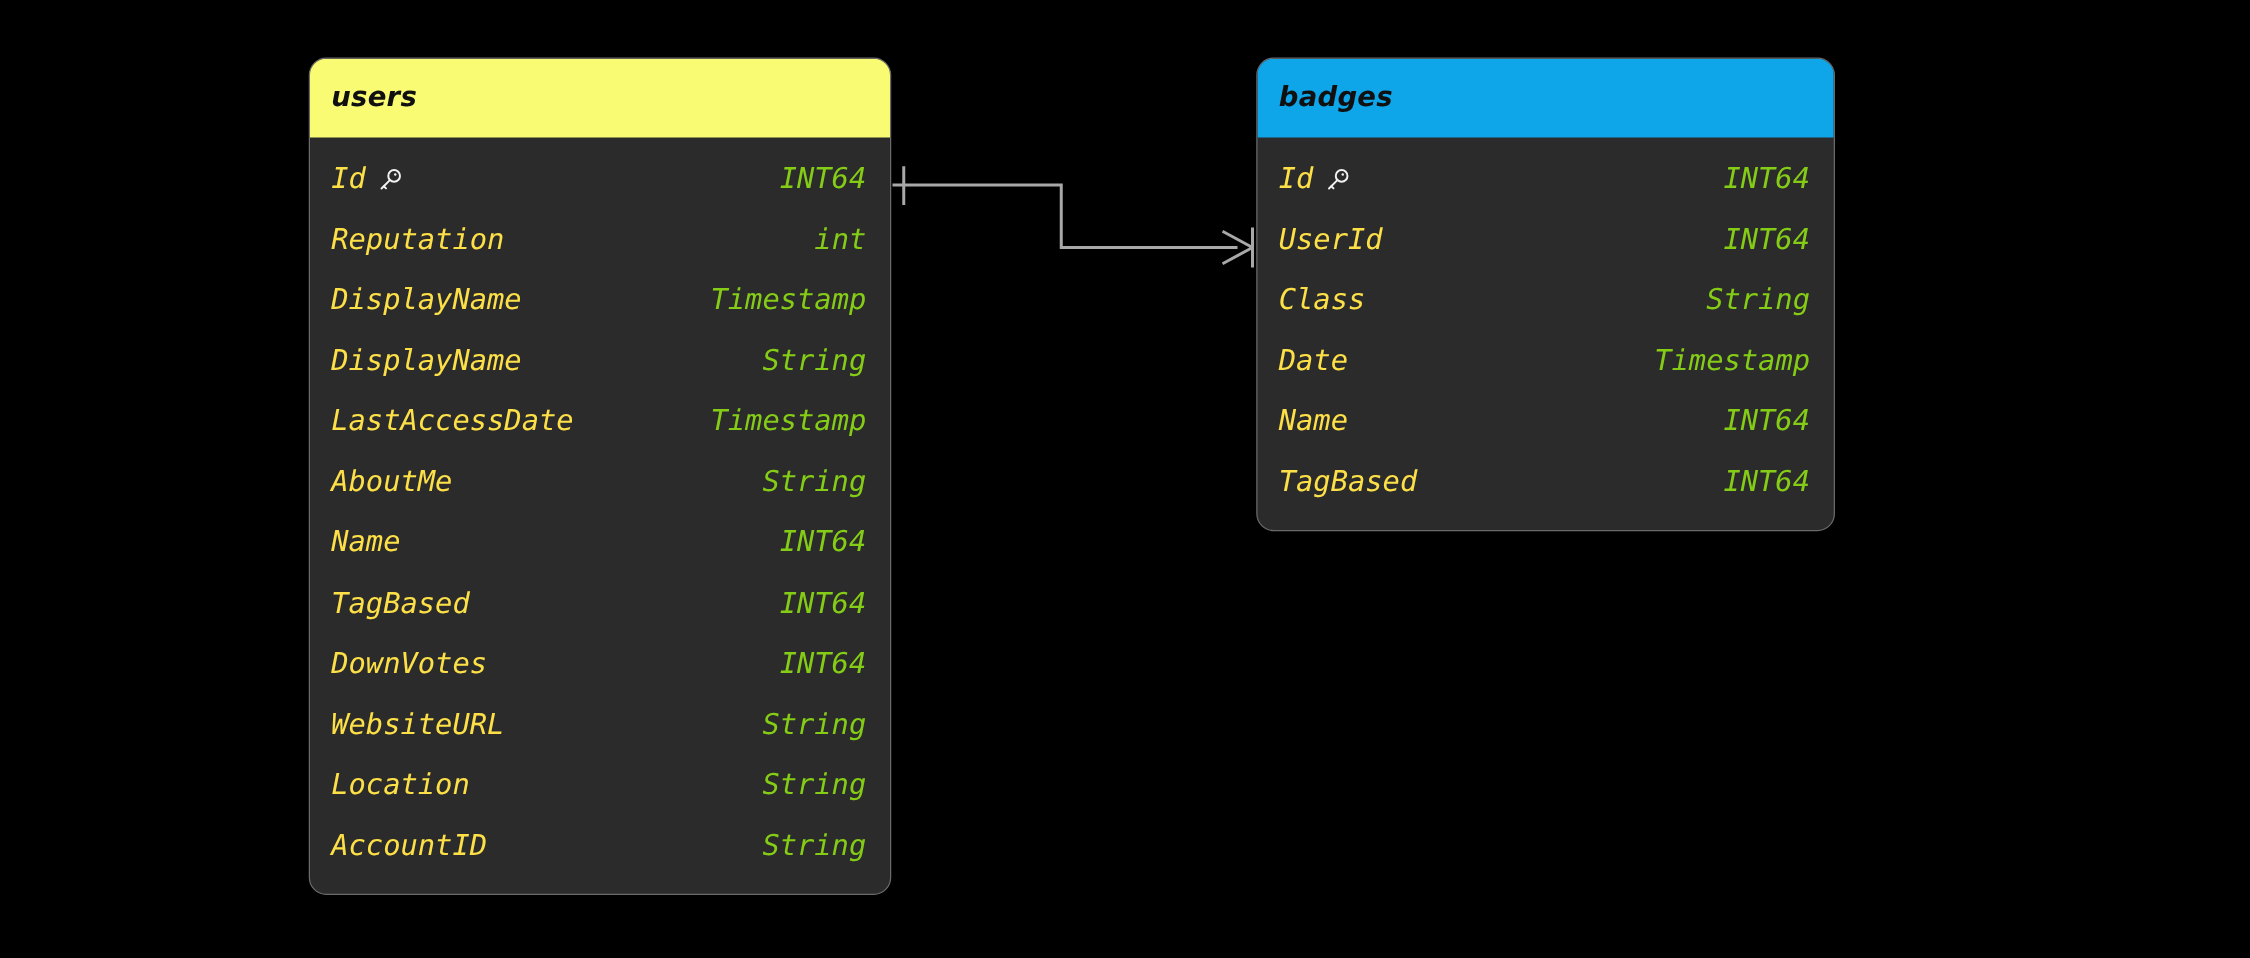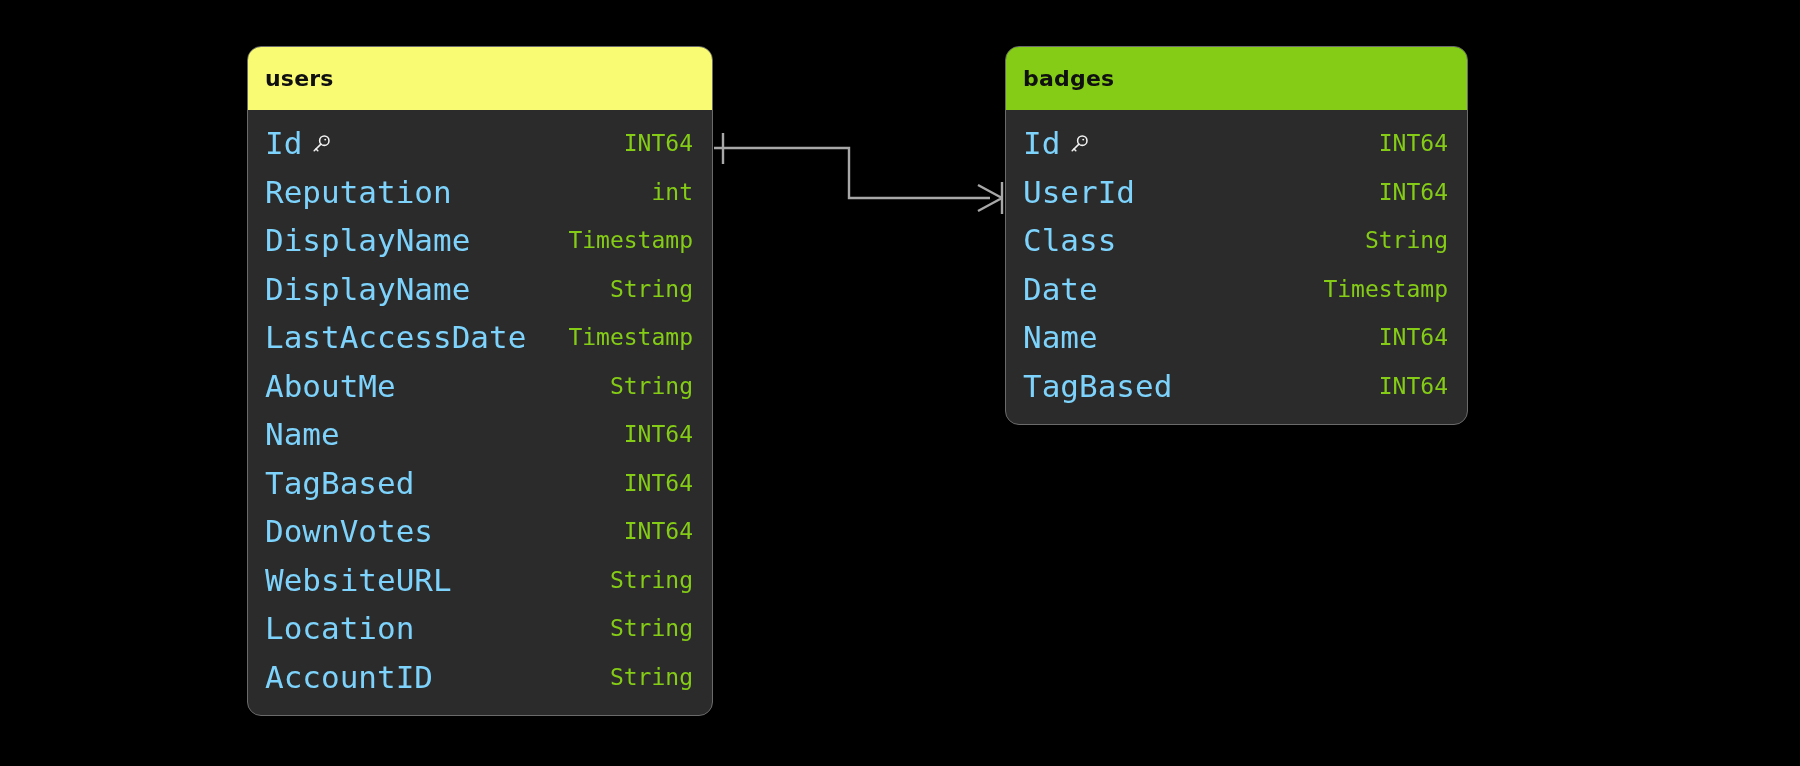--- a/index.html
+++ b/index.html
@@ -13,20 +13,21 @@
     position: relative;
     overflow: hidden;
     font-family: "DejaVu Sans Mono", monospace;
   }
 
   #canvas {
     position: absolute;
     inset: 0;
     width: 1800px;
     height: 648px;
+    font-style: italic;
   }
 
   
   #connector-layer {
     position: absolute;
     left: 0;
     top: 0;
     width: 1800px;
     height: 766px;
     pointer-events: none;
@@ -66,22 +67,22 @@
     justify-content: space-between;
     padding: 0 19px 0 17px;
     box-sizing: border-box;
   }
 
   .field-name {
     display: flex;
     align-items: center;
     gap: 8px;
     font-family: "DejaVu Sans Mono", monospace;
-    font-size: 31px;
-    color: #7dd3fc;
+    font-size: 23px;
+    color: #fde047;
     white-space: nowrap;
   }
 
   .field-type {
     font-family: "DejaVu Sans Mono", monospace;
     font-size: 23px;
     color: #84cc16;
     white-space: nowrap;
   }
 
@@ -210,21 +211,21 @@
         <span class="field-name">
           <span>AccountID</span>
         </span>
         <span class="field-type">String</span>
       </div>
 
     </div>
   </div>
 
   <div class="entity" id="entity-badges">
-    <div class="entity-header" style="background:#84cc16;">
+    <div class="entity-header" style="background:#0ea5e9;">
       <span>badges</span>
     </div>
     <div class="entity-body">
 
       <div class="field-row">
         <span class="field-name">
           <span>Id</span>
           <span class="key-icon">
             <svg width="22" height="22" viewBox="0 0 24 24" fill="none" stroke="#f2f2f2" stroke-width="1.7" stroke-linecap="round" stroke-linejoin="round">
               <circle cx="15.6" cy="8.4" r="5.1"></circle>

